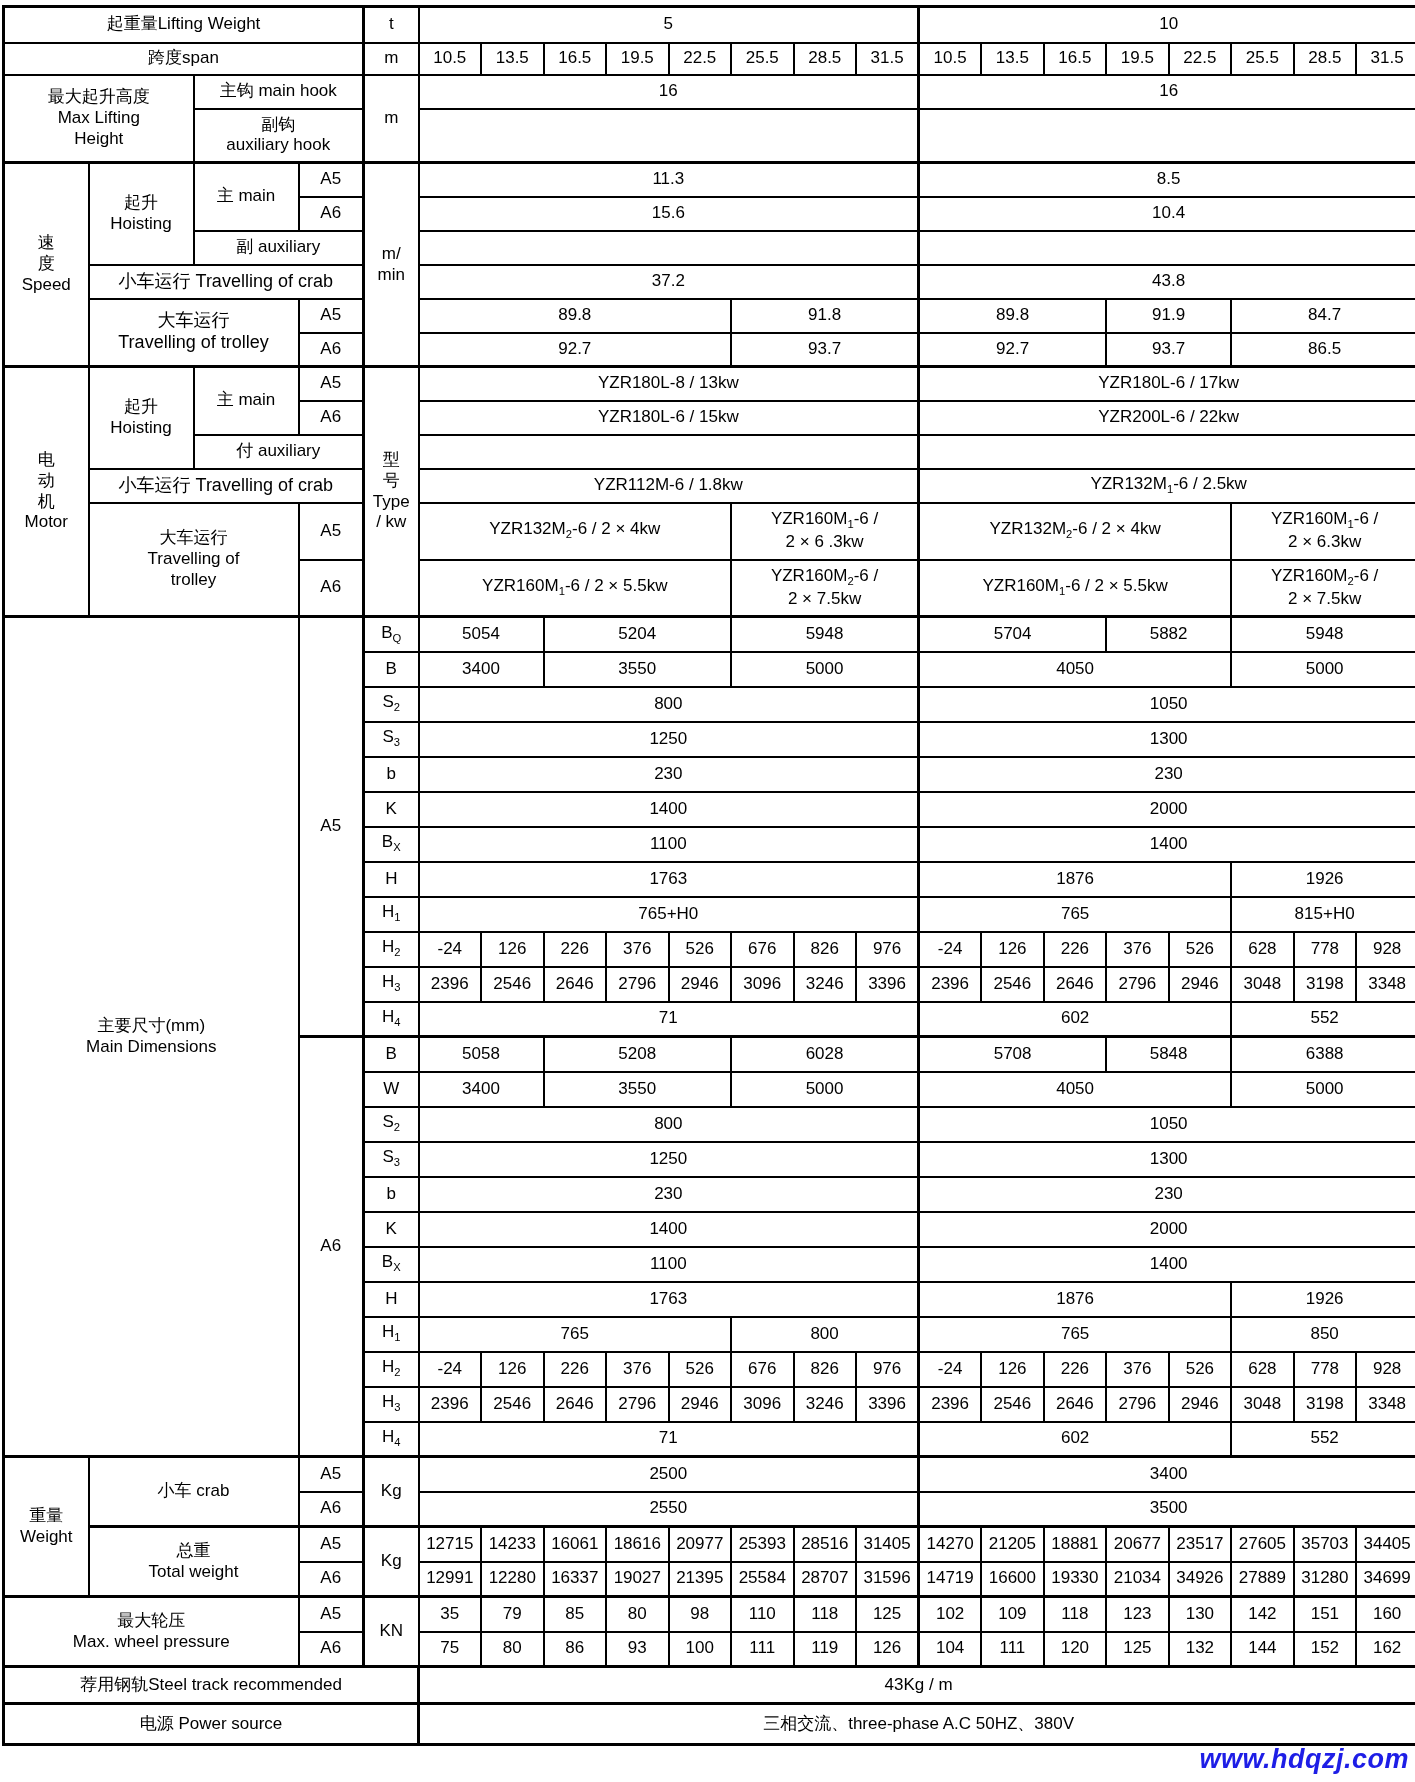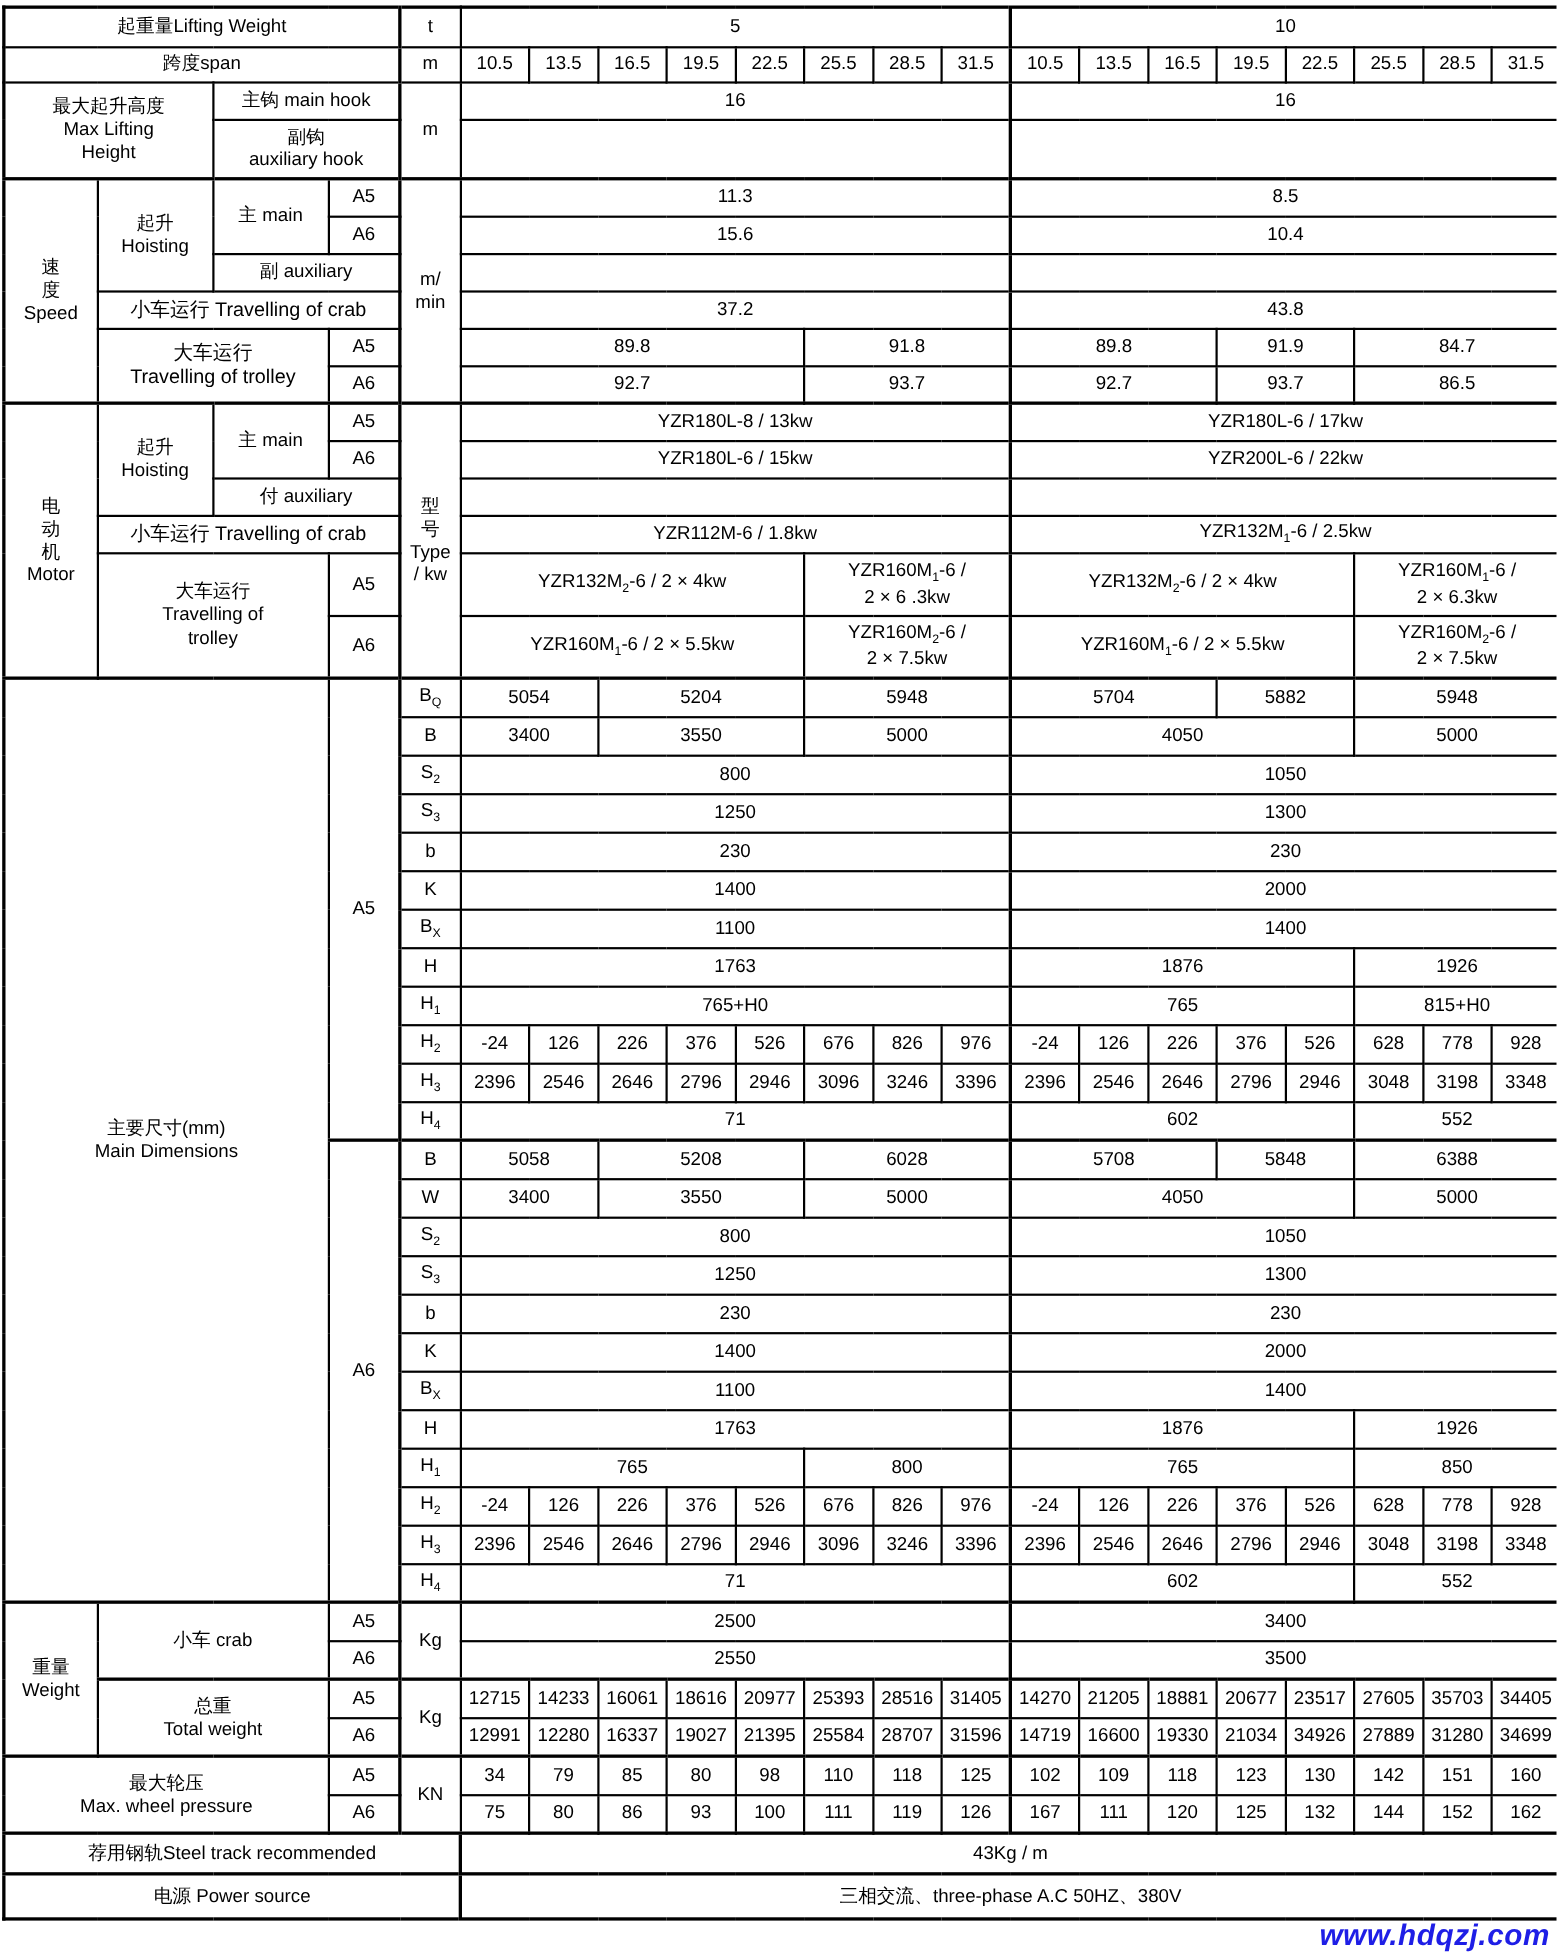--- a/index.html
+++ b/index.html
@@ -446,21 +446,21 @@
         <td data-name="value-cell">34926</td>
         <td data-name="value-cell">27889</td>
         <td data-name="value-cell">31280</td>
         <td data-name="value-cell">34699</td>
       </tr>
       <tr class="sec" style="height: 35px;">
         <td colspan="3" rowspan="2" data-name="label-wheel-pressure">最大轮压
 Max.  wheel pressure</td>
         <td data-name="rating-a5">A5</td>
         <td rowspan="2" class="s" data-name="unit-kn">KN</td>
-        <td data-name="value-cell">34</td>
+        <td data-name="value-cell">35</td>
         <td data-name="value-cell">79</td>
         <td data-name="value-cell">85</td>
         <td data-name="value-cell">80</td>
         <td data-name="value-cell">98</td>
         <td data-name="value-cell">110</td>
         <td data-name="value-cell">118</td>
         <td data-name="value-cell">125</td>
         <td class="s" data-name="value-cell">102</td>
         <td data-name="value-cell">109</td>
         <td data-name="value-cell">118</td>
@@ -473,21 +473,21 @@
       <tr style="height: 35px;">
         <td data-name="rating-a6">A6</td>
         <td data-name="value-cell">75</td>
         <td data-name="value-cell">80</td>
         <td data-name="value-cell">86</td>
         <td data-name="value-cell">93</td>
         <td data-name="value-cell">100</td>
         <td data-name="value-cell">111</td>
         <td data-name="value-cell">119</td>
         <td data-name="value-cell">126</td>
-        <td class="s" data-name="value-cell">167</td>
+        <td class="s" data-name="value-cell">104</td>
         <td data-name="value-cell">111</td>
         <td data-name="value-cell">120</td>
         <td data-name="value-cell">125</td>
         <td data-name="value-cell">132</td>
         <td data-name="value-cell">144</td>
         <td data-name="value-cell">152</td>
         <td data-name="value-cell">162</td>
       </tr>
       <tr class="sec" style="height: 37px;">
         <td colspan="5" data-name="label-steel-track">荐用钢轨Steel track recommended</td>

